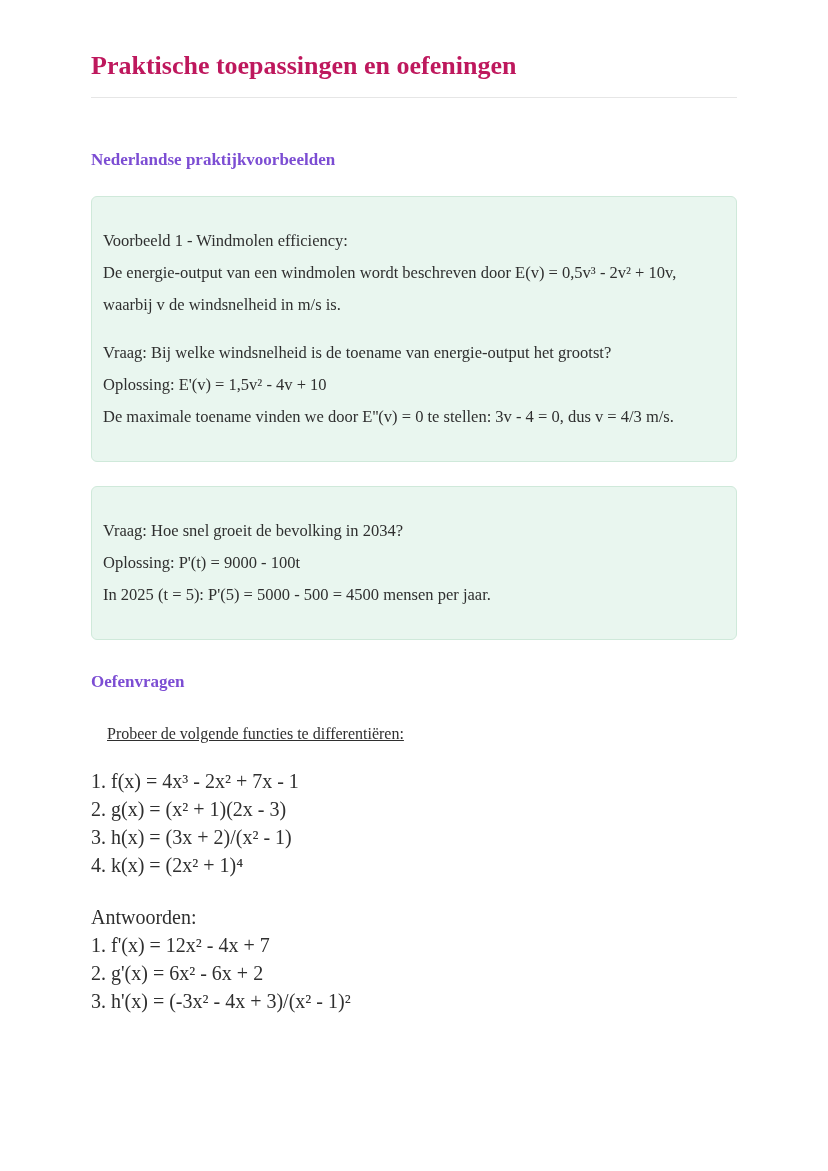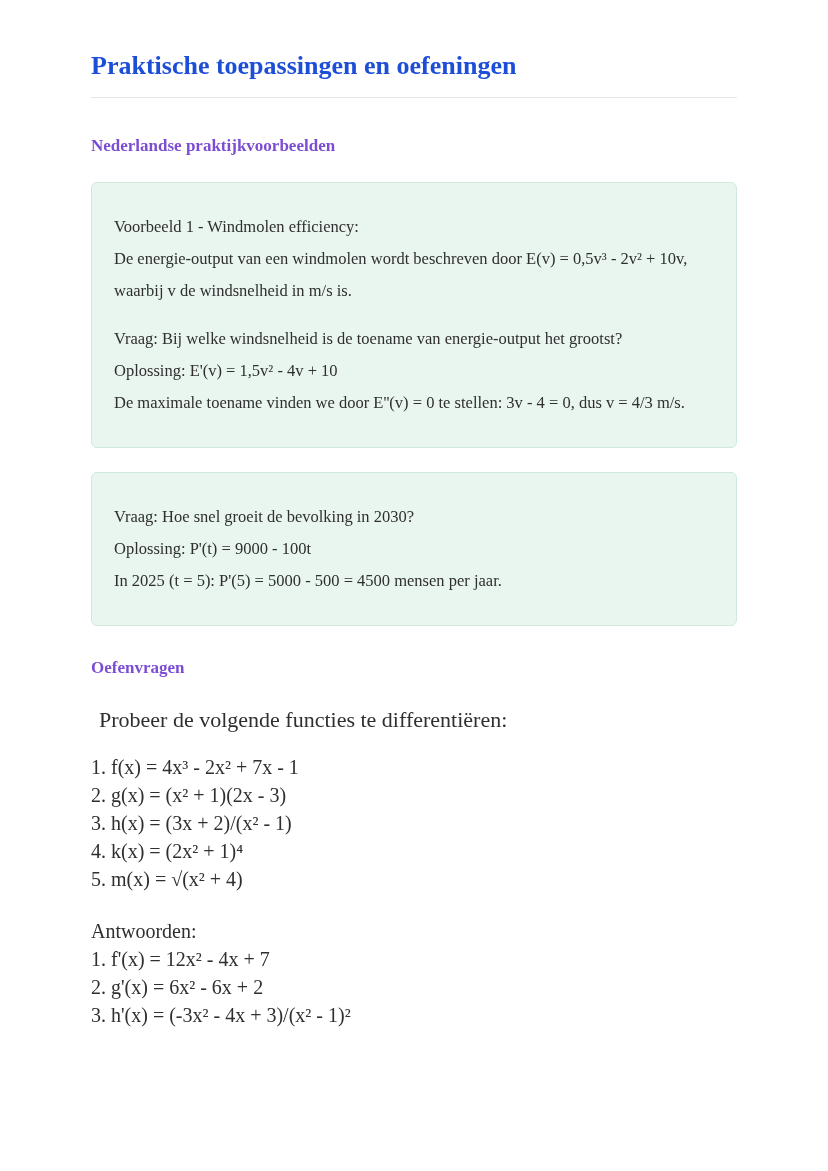--- a/index.html
+++ b/index.html
@@ -17,54 +17,55 @@
   }
   .content {
     width: 646px;
     margin: 0 auto;
     padding-top: 50px;
   }
   .page-title {
     font-size: 26px;
     line-height: 1.25;
     font-weight: 700;
-    color: #1d4ed8;
+    color: #be185d;
     margin: 0 0 14px 0;
   }
   .title-rule {
     border: none;
     border-top: 1px solid #e6e6e6;
     margin: 0 0 0 0;
     height: 0;
   }
   .section-heading {
     font-size: 17px;
     font-weight: 700;
     color: #7c4dd3;
-    margin: 38px 0 26px 0;
+    margin: 52px 0 26px 0;
     line-height: 1.2;
   }
   .example-box {
     background: #e9f6ef;
     border: 1px solid #cfe9da;
     border-radius: 6px;
-    padding: 12px 22px;
+    padding: 12px 11px;
     margin: 0 0 24px 0;
     font-size: 16.5px;
   }
   .box-para {
     margin: 16px 0;
   }
   .box-para .line {
     line-height: 32px;
   }
   .intro-para {
-    font-size: 22px;
+    font-size: 16px;
     line-height: 28px;
-    margin: 28px 0 19px 8px;
+    margin: 28px 0 19px 16px;
+    text-decoration: underline;
   }
   .list-block {
     font-size: 20px;
     margin: 0 0 24px 0;
   }
   .list-block .line {
     line-height: 28px;
   }
   .section-heading.exercises {
     margin-top: 32px;
@@ -90,36 +91,35 @@
       </div>
       <div class="box-para">
         <div class="line">Vraag: Bij welke windsnelheid is de toename van energie-output het grootst?</div>
         <div class="line">Oplossing: E'(v) = 1,5v² - 4v + 10</div>
         <div class="line">De maximale toename vinden we door E''(v) = 0 te stellen: 3v - 4 = 0, dus v = 4/3 m/s.</div>
       </div>
     </div>
 
     <div class="example-box">
       <div class="box-para">
-        <div class="line">Vraag: Hoe snel groeit de bevolking in 2030?</div>
+        <div class="line">Vraag: Hoe snel groeit de bevolking in 2034?</div>
         <div class="line">Oplossing: P'(t) = 9000 - 100t</div>
         <div class="line">In 2025 (t = 5): P'(5) = 5000 - 500 = 4500 mensen per jaar.</div>
       </div>
     </div>
 
     <h3 class="section-heading exercises">Oefenvragen</h3>
 
     <p class="intro-para">Probeer de volgende functies te differentiëren:</p>
 
     <div class="list-block">
       <div class="line">1. f(x) = 4x³ - 2x² + 7x - 1</div>
       <div class="line">2. g(x) = (x² + 1)(2x - 3)</div>
       <div class="line">3. h(x) = (3x + 2)/(x² - 1)</div>
       <div class="line">4. k(x) = (2x² + 1)⁴</div>
-      <div class="line">5. m(x) = √(x² + 4)</div>
     </div>
 
     <div class="list-block">
       <div class="line">Antwoorden:</div>
       <div class="line">1. f'(x) = 12x² - 4x + 7</div>
       <div class="line">2. g'(x) = 6x² - 6x + 2</div>
       <div class="line">3. h'(x) = (-3x² - 4x + 3)/(x² - 1)²</div>
     </div>
 
     <div class="bottom-space"></div>

